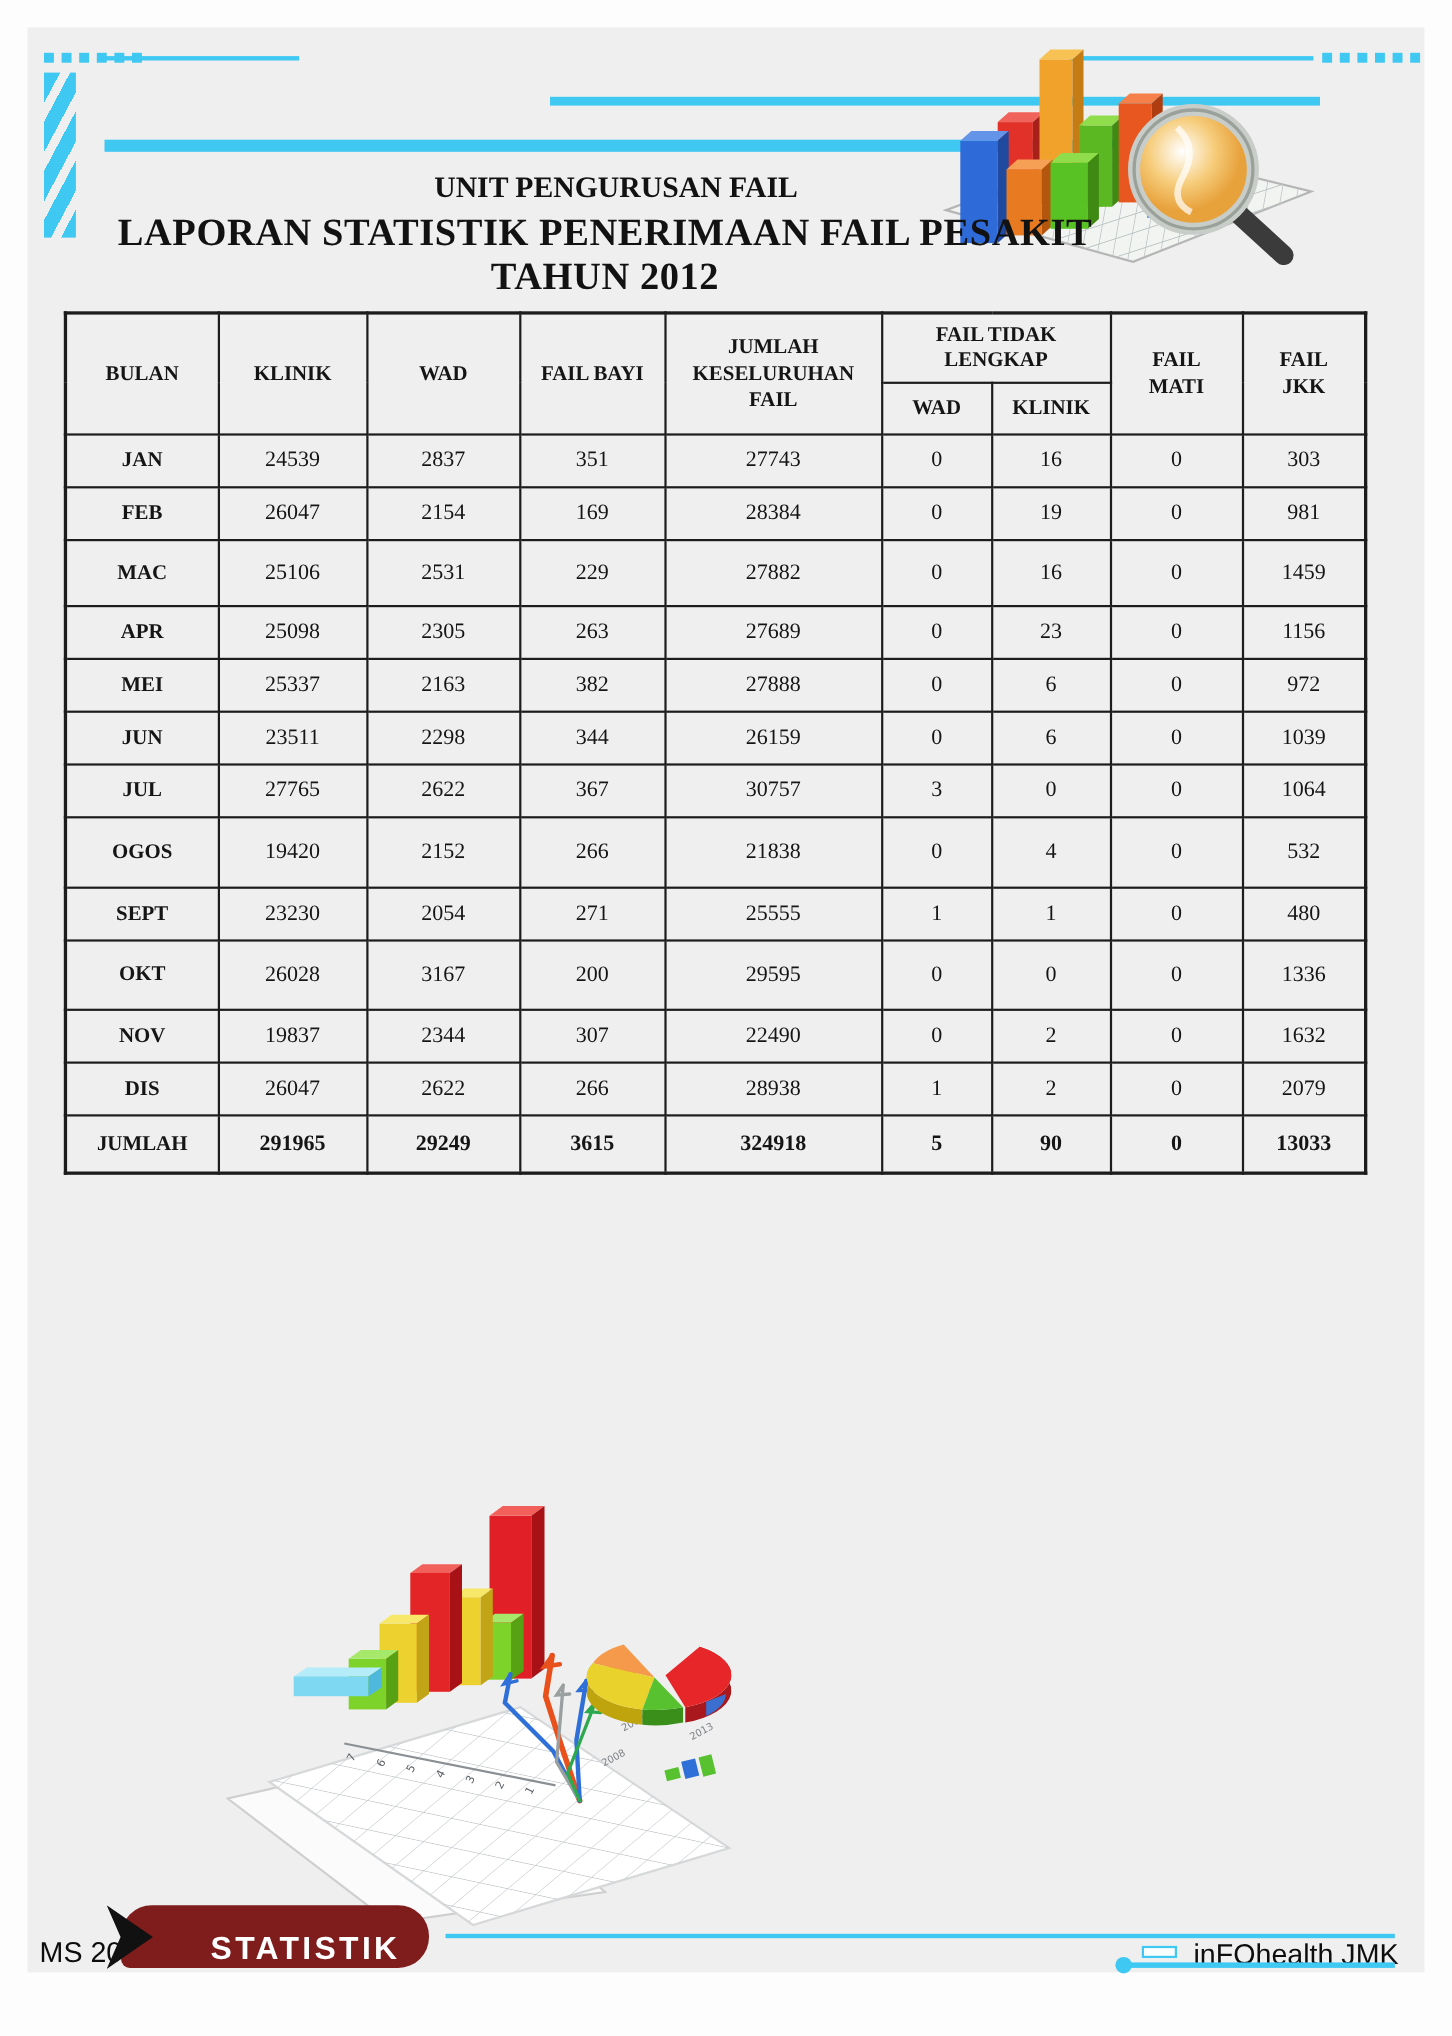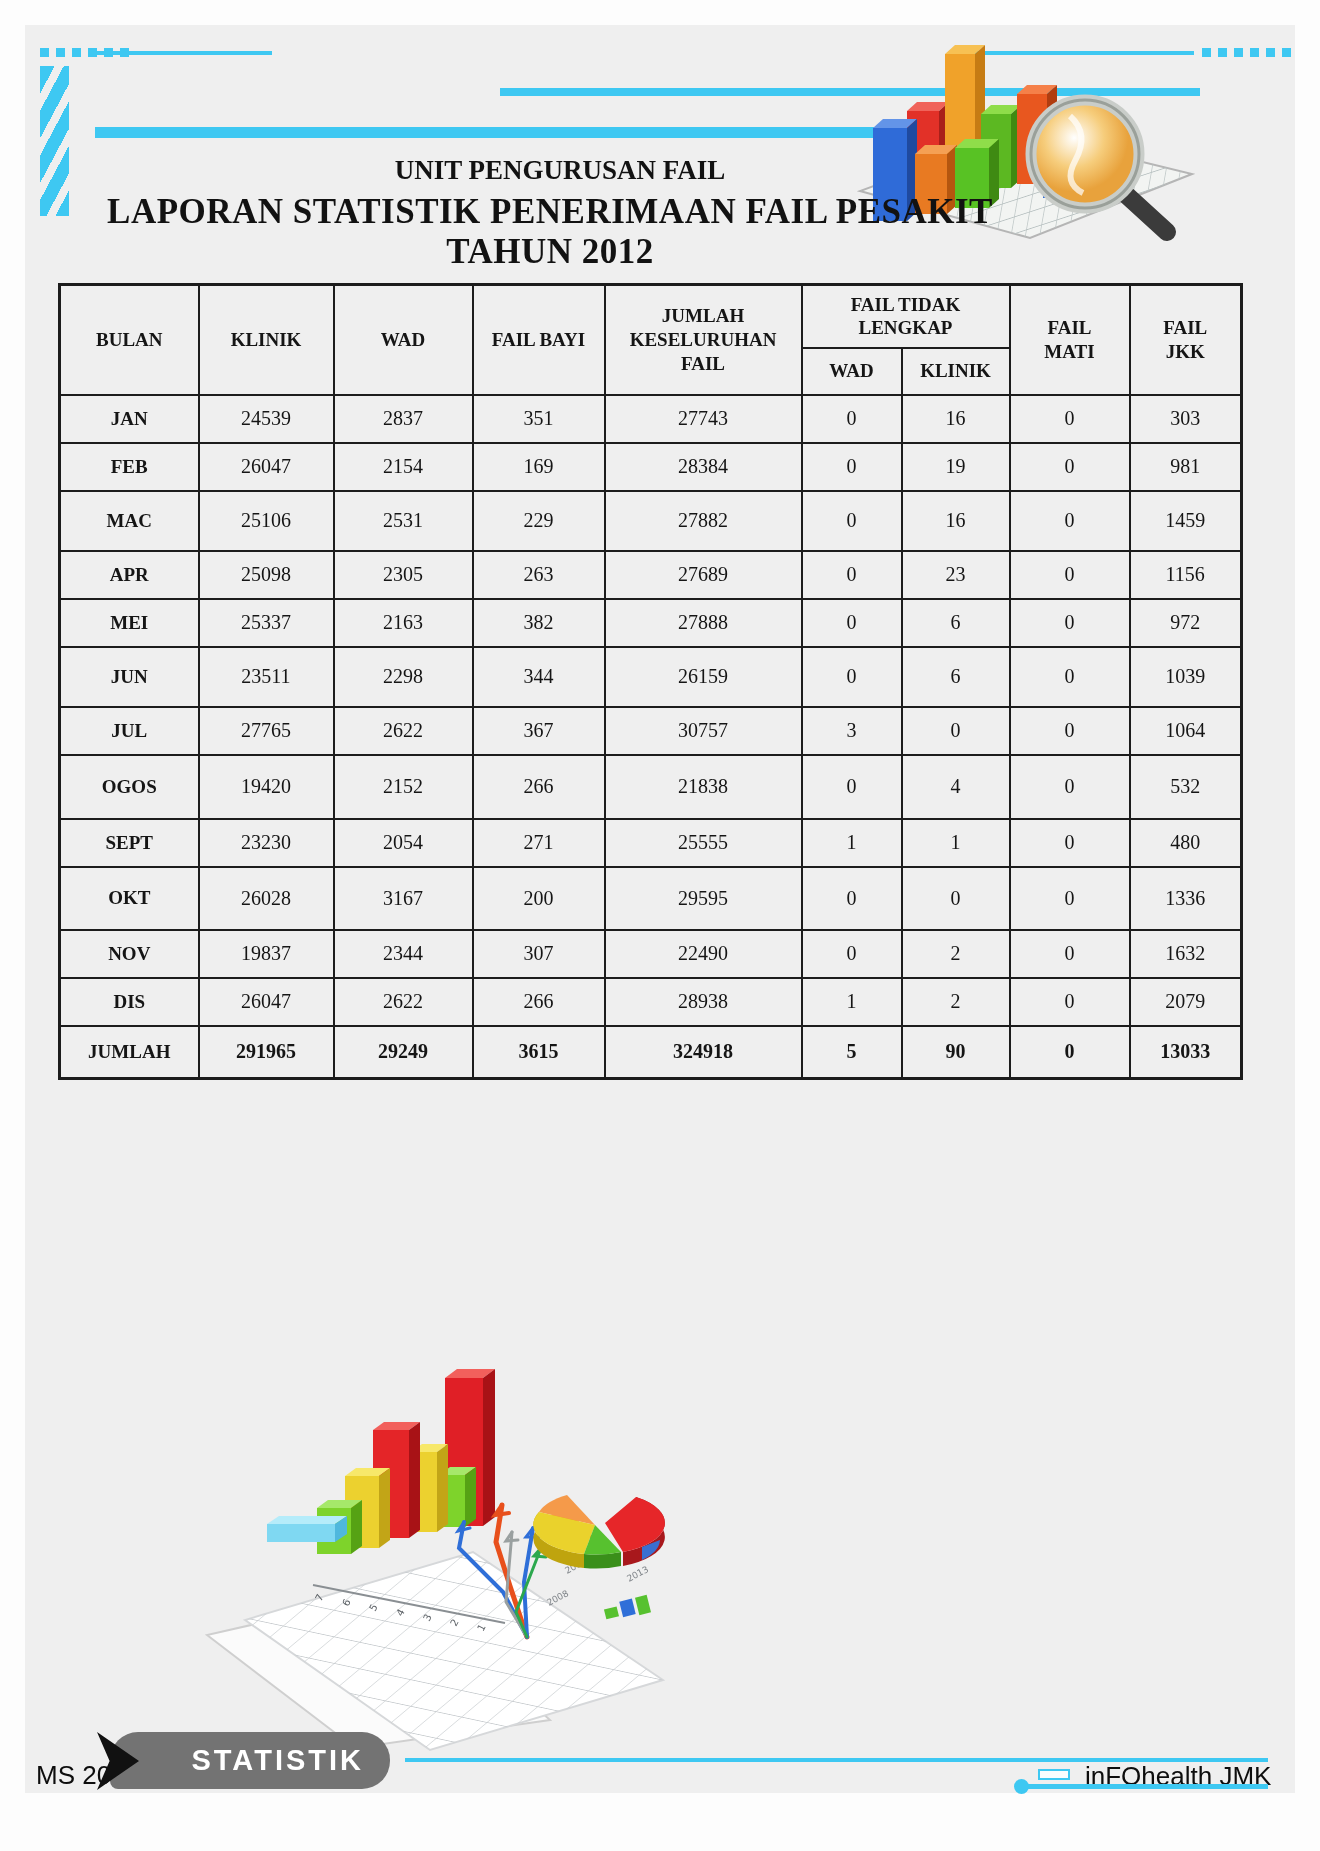--- a/index.html
+++ b/index.html
@@ -19,21 +19,21 @@
   .stat-table th,.stat-table td{border:2px solid #1c1c1c;text-align:center;vertical-align:middle;color:#151515;line-height:1.25;overflow:hidden}
   .stat-table{border:3px solid #1c1c1c}
   .stat-table th{font-size:19px;font-weight:700}
   .stat-table td{font-size:20px;font-weight:400}
   .stat-table td.month{font-size:19px;font-weight:700}
   .stat-table tr.total-row td{font-weight:700}
   .pad-wrap{padding:0 24px}
   .hdr-top{height:63px}
   .hdr-sub{height:47px}
   .footer-text{font-family:"Liberation Sans",sans-serif;font-size:26px;color:#0d0d0d}
-  .banner{background:#737373;border-radius:28px 28px 28px 8px;display:flex;align-items:center;justify-content:flex-end}
+  .banner{background:#7f1d1d;border-radius:28px 28px 28px 8px;display:flex;align-items:flex-end;justify-content:flex-end}
   .banner span{font-family:"Liberation Sans",sans-serif;font-weight:700;font-size:29px;color:#ffffff;letter-spacing:3px;padding-right:26px}
   .tri{width:42px;height:58px;background:#111111;clip-path:polygon(0 0,100% 50%,0 100%,30% 50%)}
   .mini-rect{border:2px solid #3ec8f2;background:#fafdfe}
   .dotline{background:#3ec8f2}
   .dotline::before{content:"";position:absolute;left:-8px;top:-5px;width:15px;height:15px;border-radius:50%;background:#3ec8f2}
   svg text{font-family:"DejaVu Sans",sans-serif}
 </style>
 </head>
 <body>
 
@@ -207,21 +207,21 @@
       <td class="month">MEI</td>
       <td>25337</td>
       <td>2163</td>
       <td>382</td>
       <td>27888</td>
       <td>0</td>
       <td>6</td>
       <td>0</td>
       <td>972</td>
     </tr>
-        <tr style="height:60px">
+        <tr style="height:48px">
       <td class="month">JUN</td>
       <td>23511</td>
       <td>2298</td>
       <td>344</td>
       <td>26159</td>
       <td>0</td>
       <td>6</td>
       <td>0</td>
       <td>1039</td>
     </tr>

